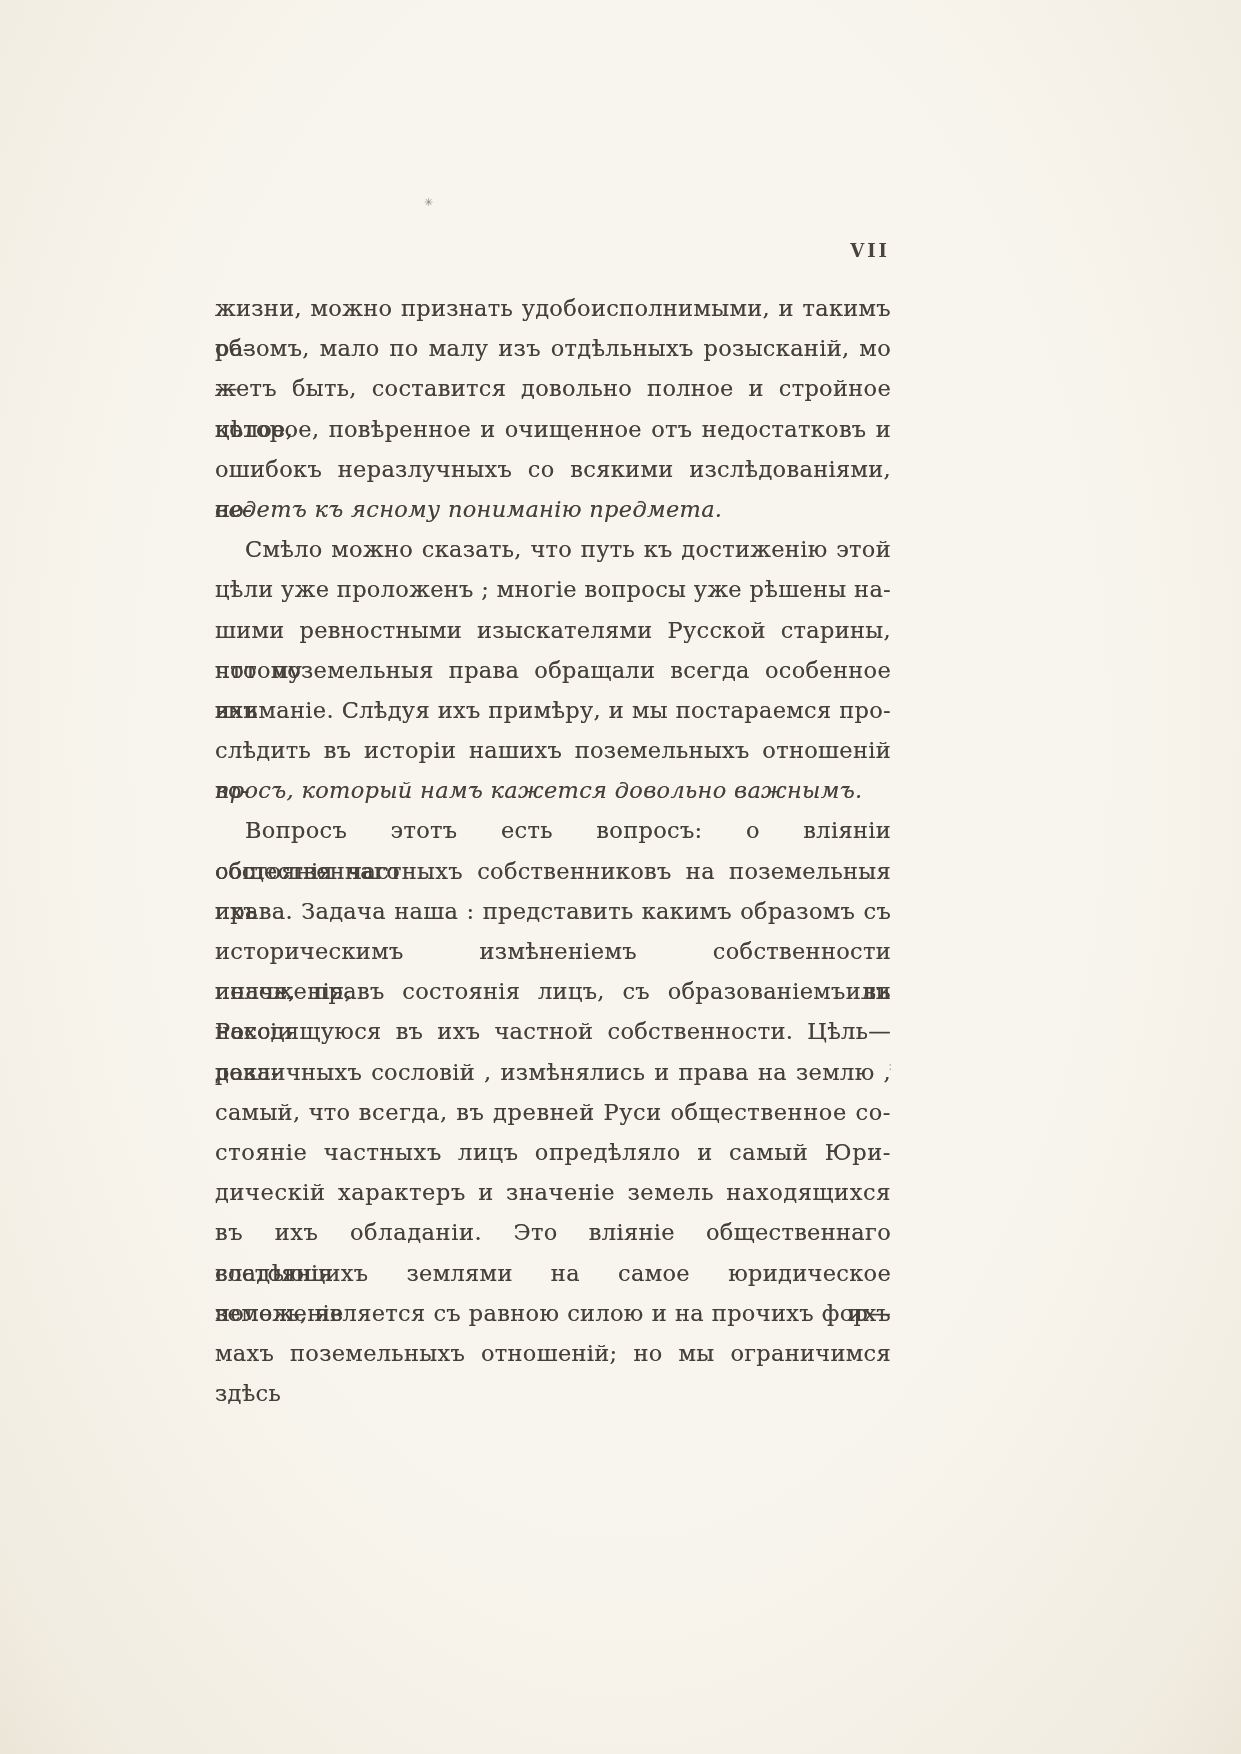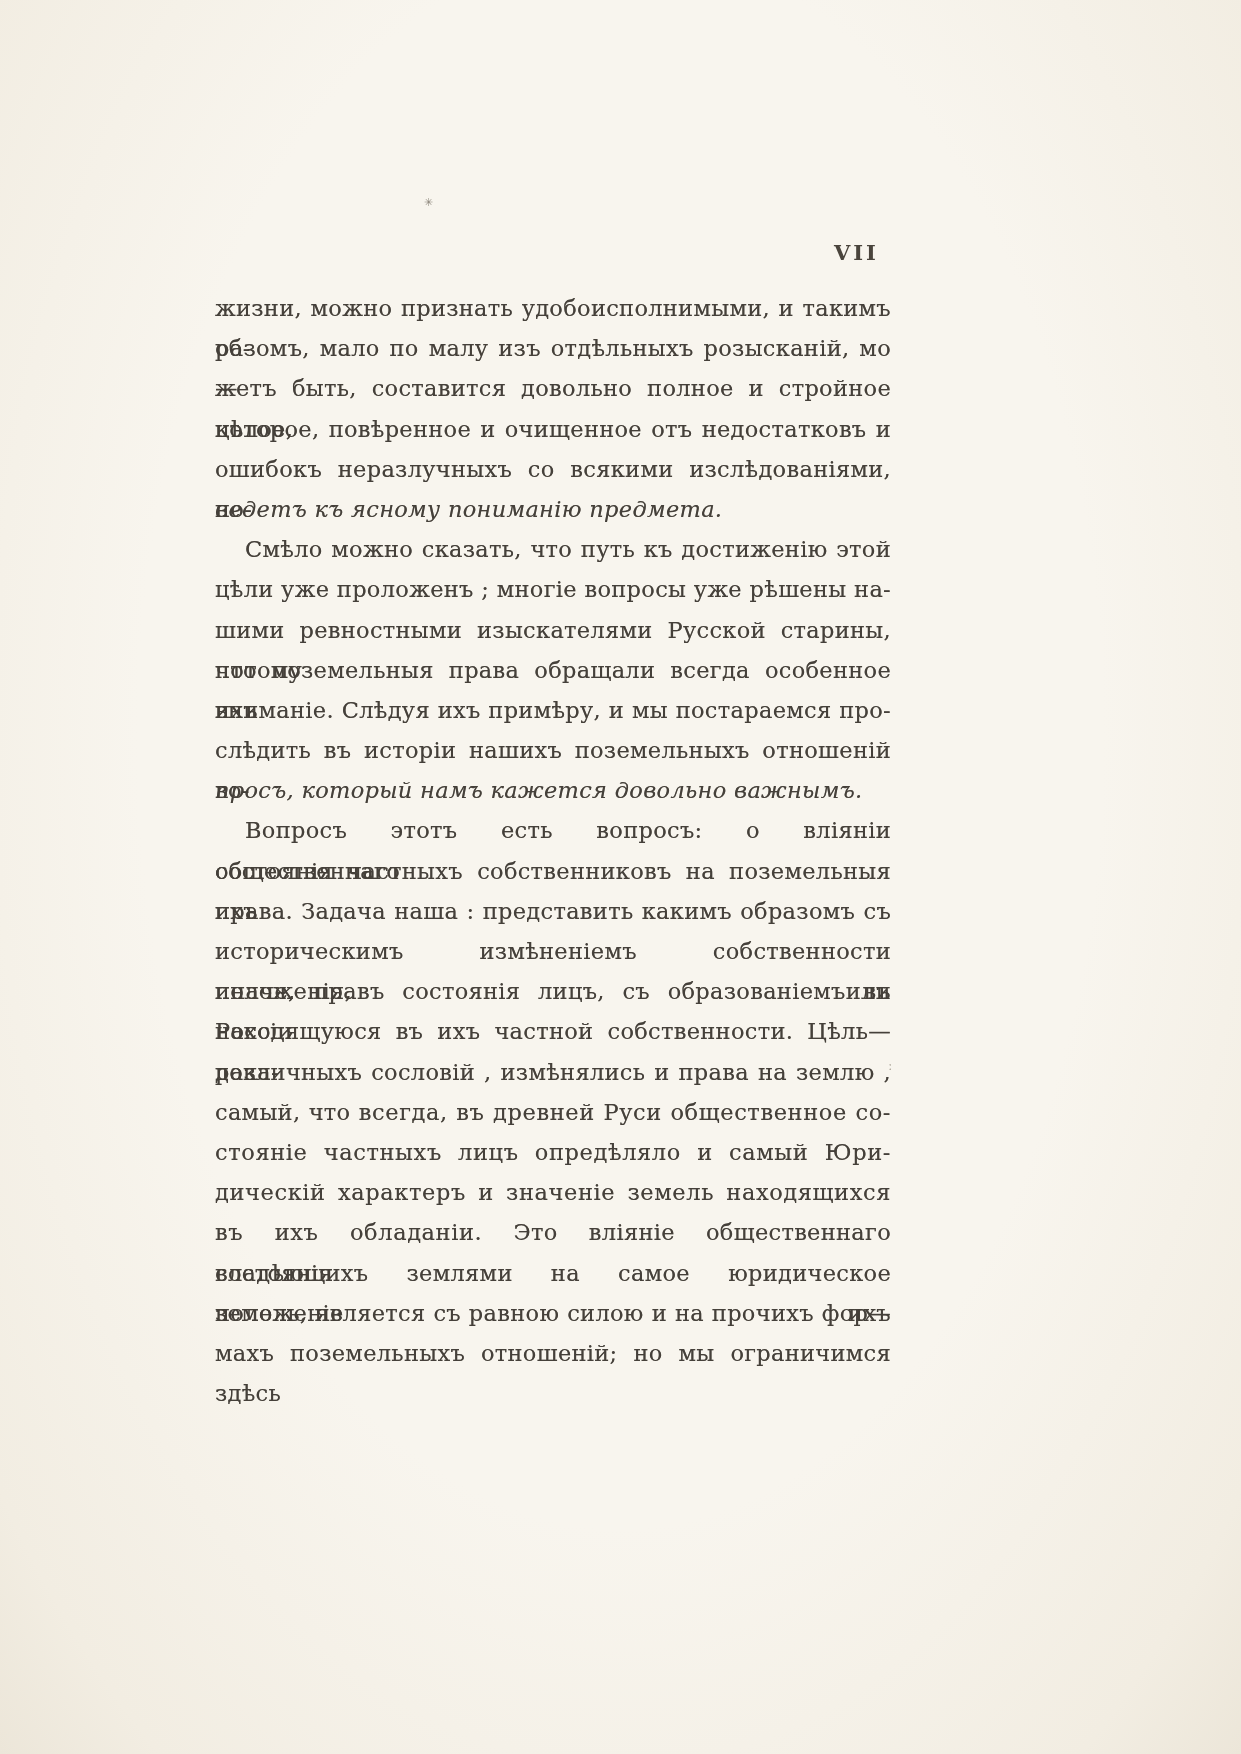--- a/index.html
+++ b/index.html
@@ -16,22 +16,22 @@
       radial-gradient(ellipse at 50% 42%, #f8f5ee 55%, #f2ede2 88%, #ece6d9 100%);
     font-family: "DejaVu Serif", "Liberation Serif", serif;
     color: #45403a;
     overflow: hidden;
   }
   .page-number {
     position: absolute;
     top: 240px;
     left: 834px;
     width: 56px;
-    text-align: left;
-    font-size: 21px;
+    text-align: right;
+    font-size: 18px;
     font-weight: bold;
     letter-spacing: 3px;
     color: #4a443c;
   }
   .top-mark {
     position: absolute;
     top: 196px;
     left: 424px;
     font-size: 11px;
     color: #6a6256;

